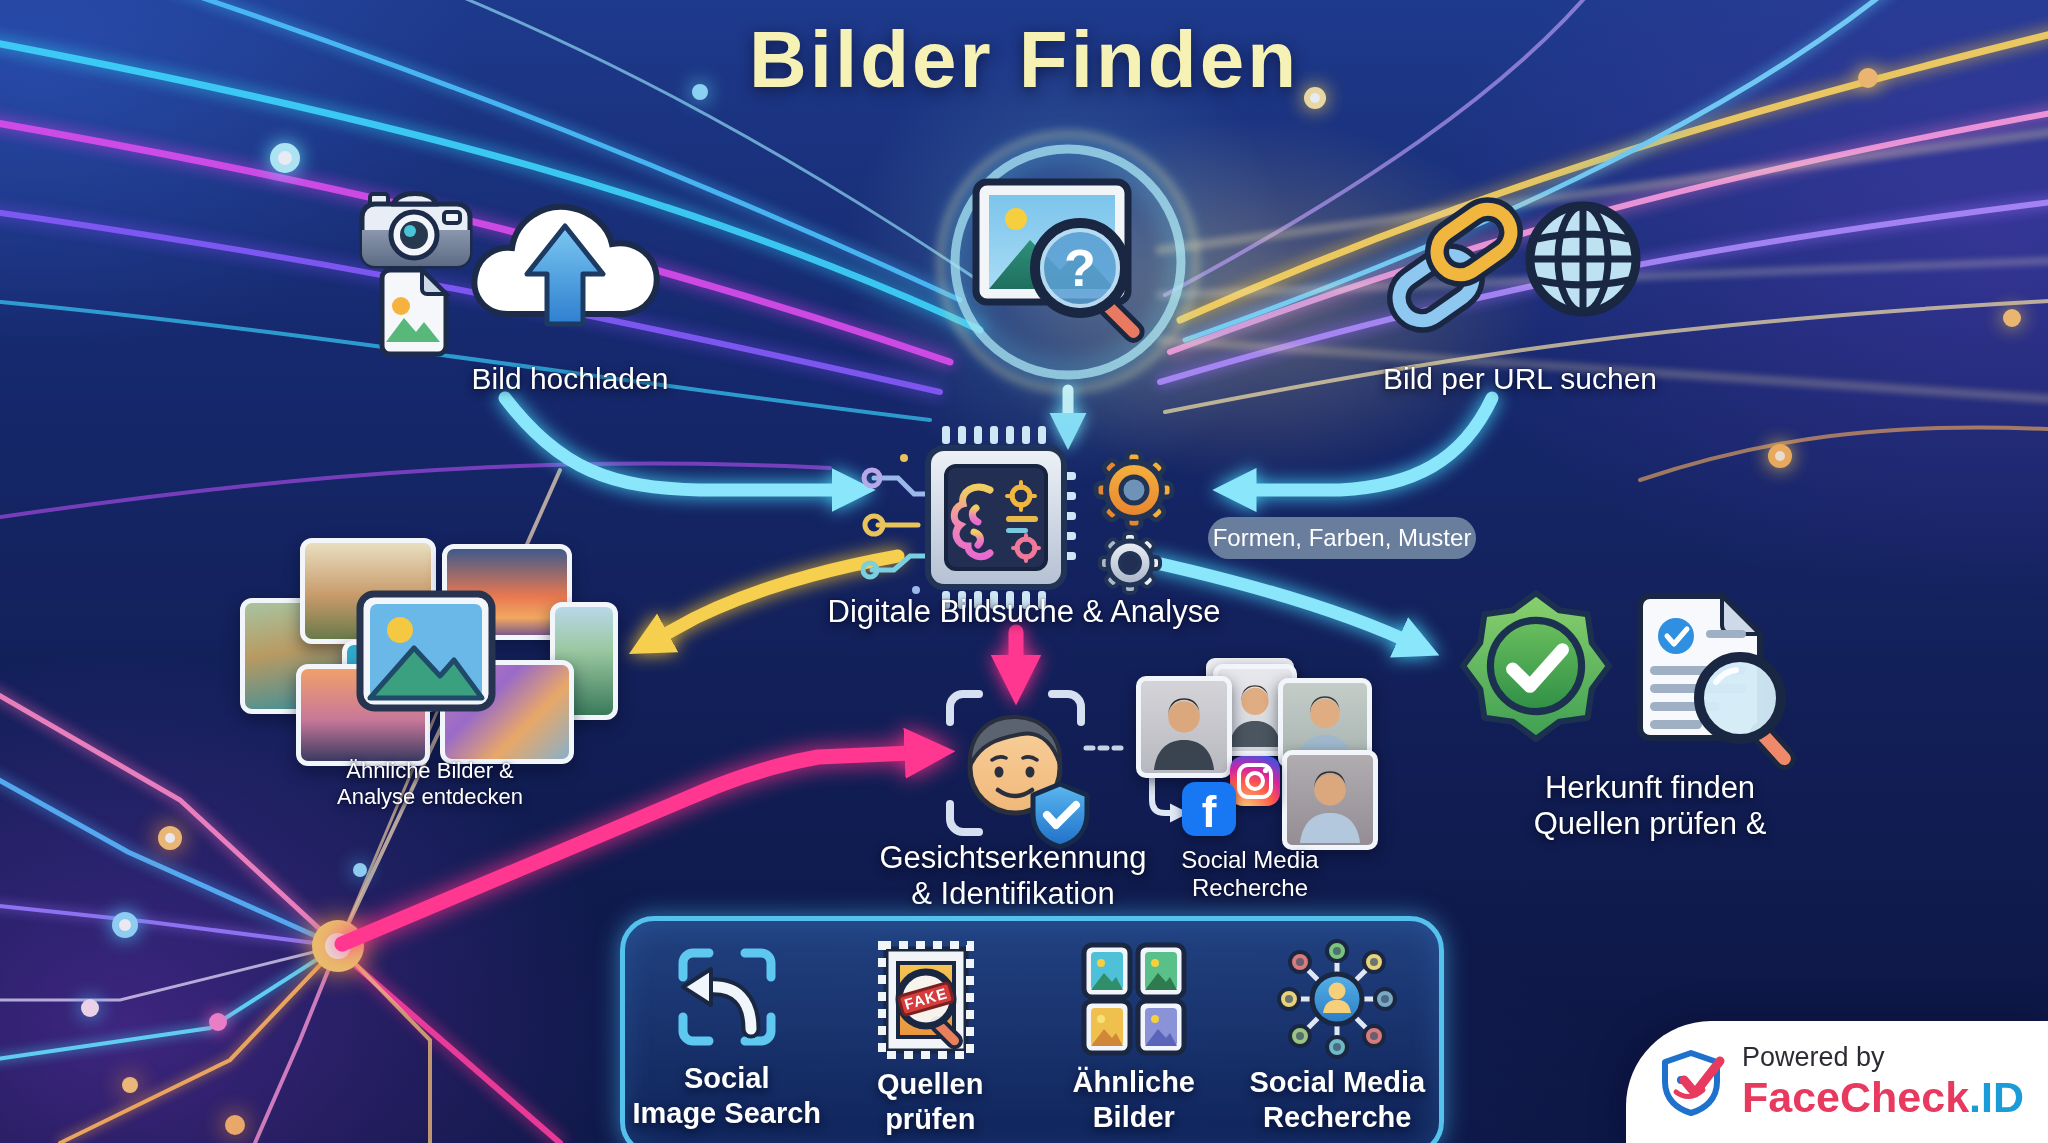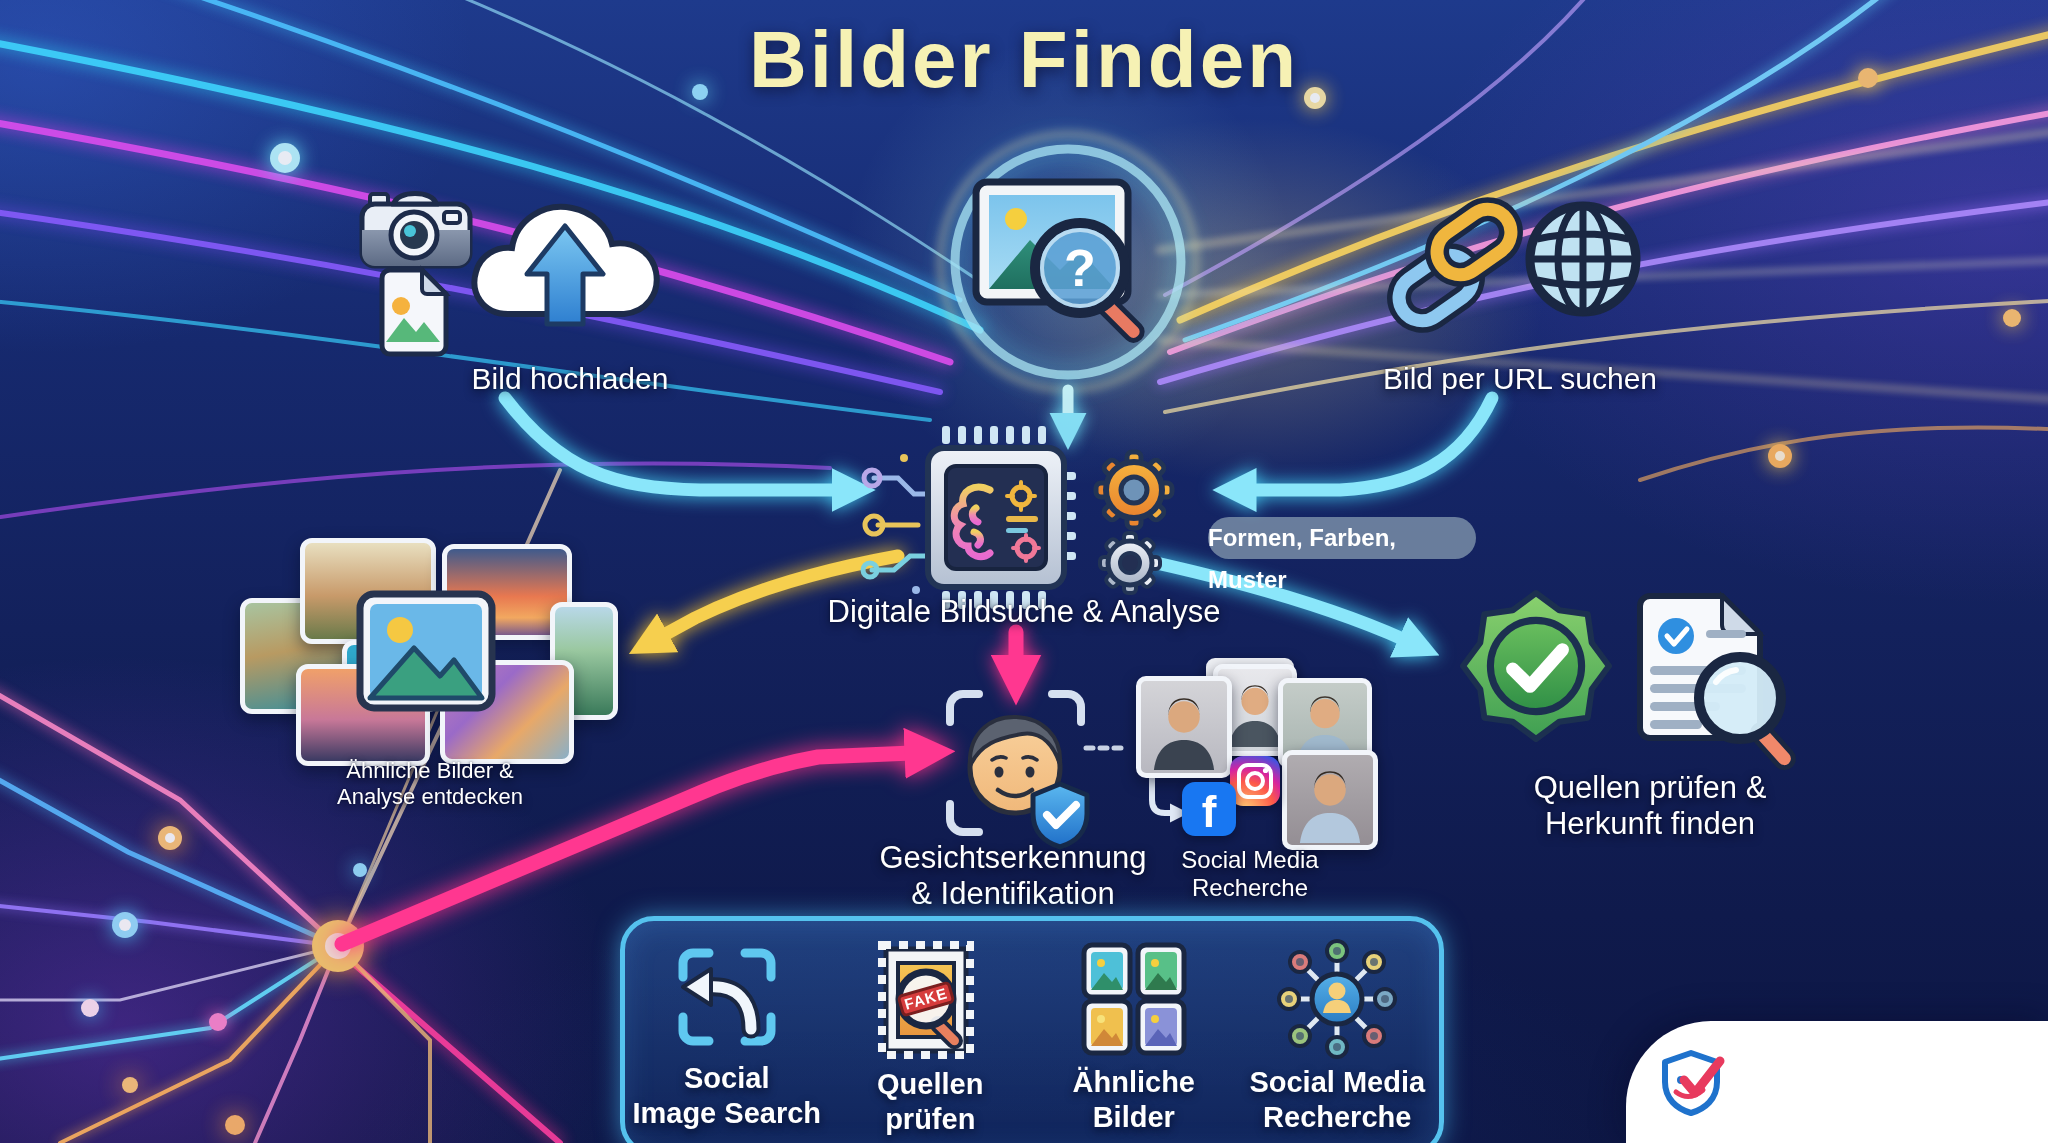--- a/index.html
+++ b/index.html
@@ -15,21 +15,21 @@
       linear-gradient(180deg,#1e3a8c 0%,#16296e 30%,#13215c 55%,#0f1a4c 80%,#0d1642 100%);}
   .abs{position:absolute;}
   svg{display:block;overflow:visible;}
   .label{position:absolute;color:#fff;font-weight:normal;text-align:center;line-height:1.16;
     text-shadow:0 3px 10px rgba(4,10,34,.85),0 0 3px rgba(4,10,34,.6);}
   #title{left:0;right:0;top:14px;text-align:center;font-size:80px;font-weight:bold;
     color:#f6f1b4;letter-spacing:3px;text-shadow:0 4px 14px rgba(15,25,70,.9);}
   .tile{position:absolute;border:5px solid #f2f5fa;border-radius:12px;
     box-shadow:0 6px 16px rgba(5,10,30,.45);}
   .pill{position:absolute;background:rgba(125,145,170,.82);border-radius:22px;color:#fff;
-    font-weight:bold;text-align:left;}
+    font-weight:normal;text-align:center;}
   #toolbar{position:absolute;left:620px;top:916px;width:824px;height:240px;border-radius:34px;
     border:5px solid #55c2ee;box-shadow:0 0 24px rgba(80,200,255,.55), inset 0 0 30px rgba(90,180,255,.18);
     background:linear-gradient(180deg,rgba(45,90,160,.62),rgba(16,38,92,.72));
     display:flex;align-items:flex-start;padding-top:20px;box-sizing:border-box;}
   .tb-item{flex:1;display:flex;flex-direction:column;align-items:center;}
   .tb-label{color:#fff;font-weight:bold;font-size:29px;line-height:1.2;text-align:center;margin-top:8px;
     text-shadow:0 3px 8px rgba(4,10,34,.8);}
   #footer{position:absolute;right:-2px;bottom:-2px;width:424px;height:124px;background:#fff;
     border-top-left-radius:85px;display:flex;align-items:center;padding-left:30px;box-sizing:border-box;
     box-shadow:-6px -6px 30px rgba(5,10,40,.35);}
@@ -442,22 +442,22 @@
       <rect x="38" y="120" width="70" height="9" rx="4.5"></rect>
       <rect x="38" y="138" width="52" height="9" rx="4.5"></rect>
     </g>
     <g>
       <rect x="152" y="138" width="18" height="52" rx="9" transform="rotate(-42 161 164)" fill="#f0886a" stroke="#1a2742" stroke-width="5"></rect>
       <circle cx="128" cy="116" r="41" fill="#d4ecf8" fill-opacity=".95" stroke="#1a2742" stroke-width="10"></circle>
       <path d="M104,100 a30,30 0 0 1 20,-12" stroke="#fff" stroke-width="6" fill="none" stroke-linecap="round" opacity=".9"></path>
     </g>
   </svg>
   <div class="label" style="left:1450px;top:770px;width:400px;font-size:31px">
-    <div>Quellen prüfen &amp;</div>
-      <div>Herkunft finden</div>
+    <div>Herkunft finden</div>
+      <div>Quellen prüfen &amp;</div>
   </div>
 
   <div id="toolbar">
     <div class="tb-item">
       <svg width="112" height="112" viewBox="0 0 112 112">
         <g fill="none" stroke="#5fc8f0" stroke-width="9" stroke-linecap="round">
           <path d="M12,36 v-14 a10,10 0 0 1 10,-10 h16"></path>
           <path d="M74,12 h16 a10,10 0 0 1 10,10 v14"></path>
           <path d="M12,76 v14 a10,10 0 0 0 10,10 h16"></path>
           <path d="M100,76 v14 a10,10 0 0 1 -10,10 h-16"></path>
@@ -566,15 +566,21 @@
     </div>
   </div>
 
   <div id="footer">
     <svg width="70" height="70" viewBox="0 0 70 70">
       <path d="M35,5 L61,14 V34 C61,51 49,61 35,65 C21,61 9,51 9,34 V14 Z" fill="#ffffff" stroke="#1f72cc" stroke-width="6" stroke-linejoin="round"></path>
       <circle cx="25" cy="32" r="4" fill="#1f72cc"></circle>
       <path d="M20,44 Q33,54 47,42" stroke="#e83a5e" stroke-width="5" fill="none" stroke-linecap="round"></path>
       <path d="M28,32 L39,45 L64,13" stroke="#e83a5e" stroke-width="9" fill="none" stroke-linecap="round" stroke-linejoin="round"></path>
     </svg>
+    <div style="margin-left:16px">
+      <div style="font-size:27px;color:#2b2b33;line-height:1.1">Powered by</div>
+      <div style="font-size:43px;font-weight:bold;line-height:1.15">
+        <span style="color:#e8395f">FaceCheck</span><span style="color:#1b9cd8">.ID</span>
+      </div>
+    </div>
   </div>
 
 </div>
 
 </body></html>

